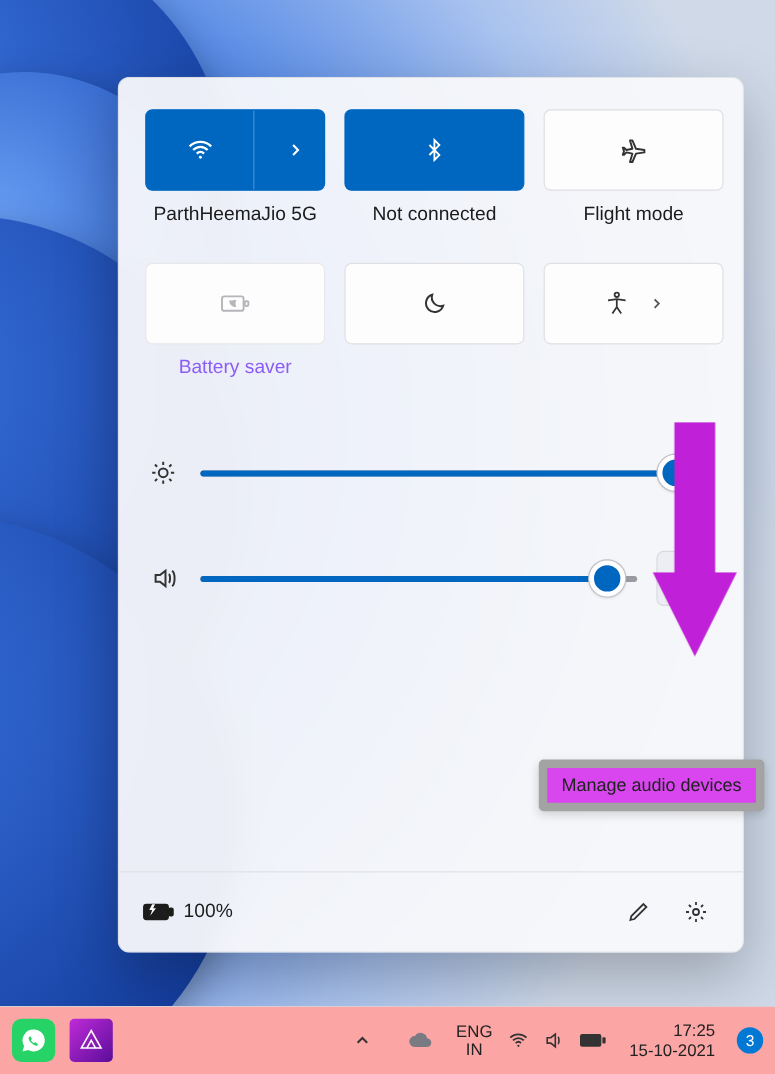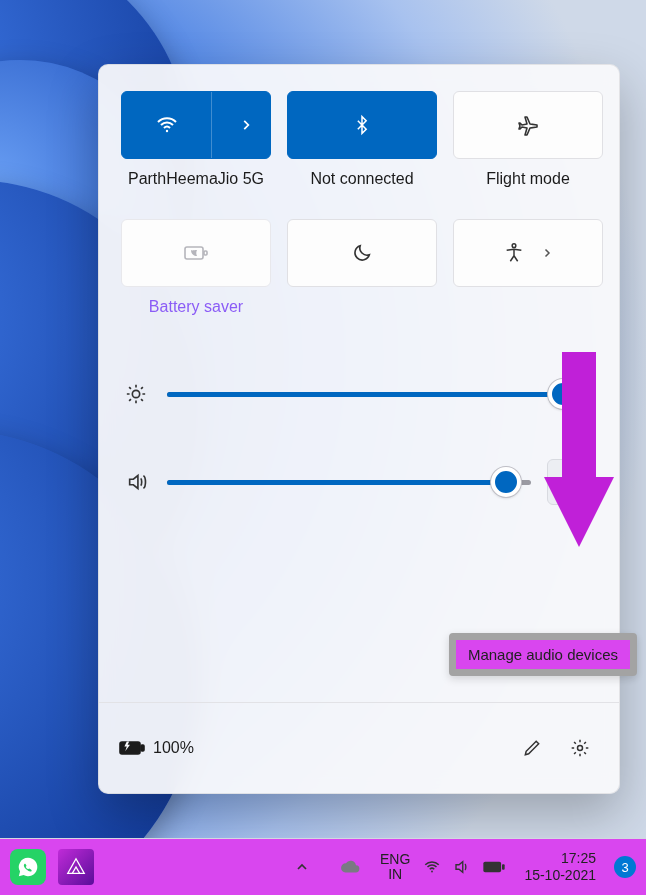--- a/index.html
+++ b/index.html
@@ -135,21 +135,21 @@
     white-space:nowrap;
     z-index:40;
     margin-top:48px;
   }
 
   
   .panel-footer {
     height:58px;
     border-top:1px solid #e2e2e6;
     display:flex; align-items:center;
-    padding:16px 20px;
+    padding:4px 20px;
     gap:10px;
     justify-content:flex-end;
   }
   .battery-status { display:flex; align-items:center; gap:8px; color:#1c1c1c; font-size:16px; }
   .spacer-flex { flex:1; }
   .footer-btn { width:38px; height:38px; display:flex; align-items:center; justify-content:center; border-radius:4px; color:#333; }
 
   
   .annot {
     position:absolute;
@@ -157,21 +157,21 @@
     top:352px;
     z-index:30;
   }
   .annot svg { display:block; }
 
   
   .taskbar {
     position:absolute;
     left:0; right:0; bottom:0;
     height:56px;
-    background:#d946ef;
+    background:#fca5a5;
     border-top:1px solid #d3d7e0;
     display:flex;
     align-items:center;
     padding:0 10px;
     gap:12px;
     font-size:15px;
     color:#222;
   }
   .tb-icon { width:36px; height:36px; display:flex; align-items:center; justify-content:center; border-radius:4px; }
   .tb-green { background:#25d366; border-radius:8px; }

